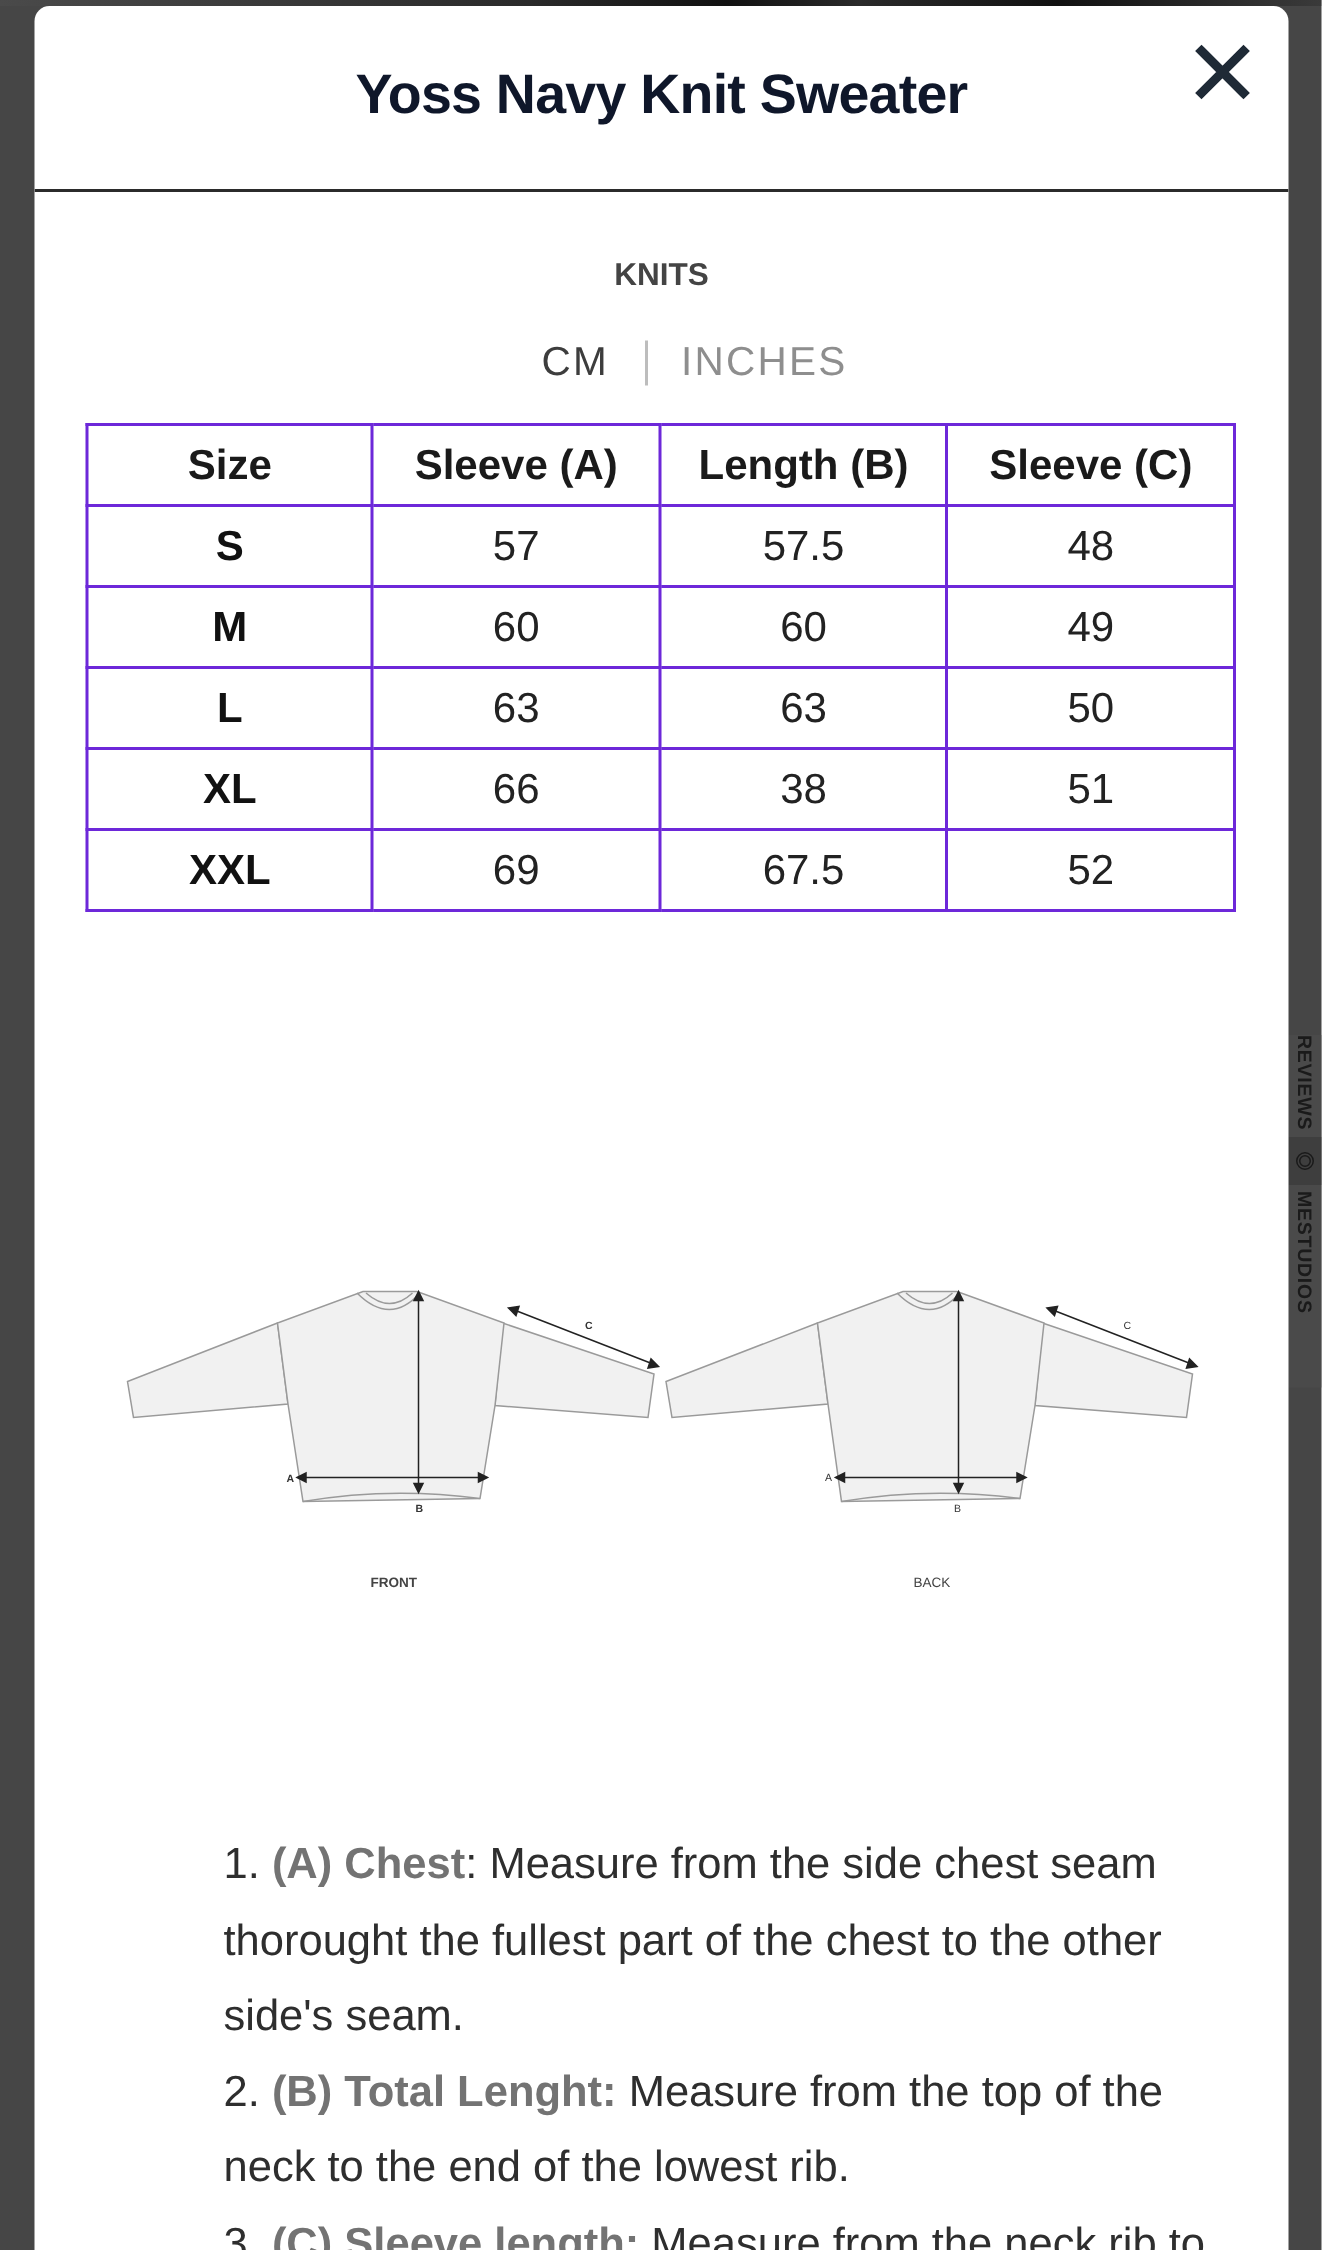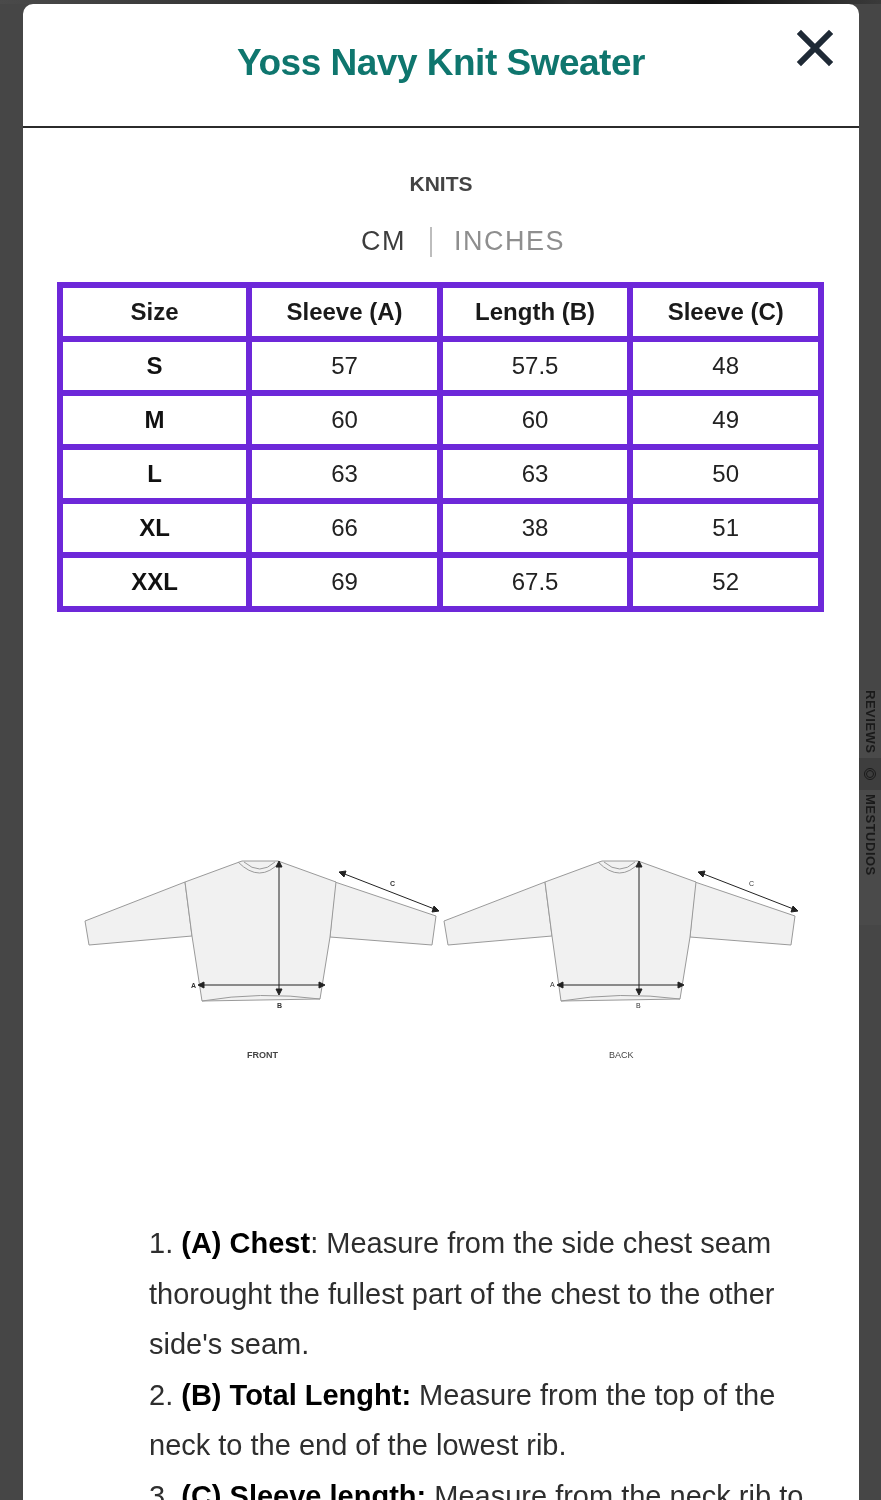--- a/index.html
+++ b/index.html
@@ -41,21 +41,21 @@
     border-radius: 10px 10px 0 0;
     overflow: hidden;
   }
   .modal-header {
     position: relative; height: 124px;
     border-bottom: 2px solid #2b2b2b;
   }
   .modal-title {
     position: absolute; left: 0; right: 0; top: 38px;
     text-align: center;
-    font-size: 37px; font-weight: bold; color: #0f766e;
+    font-size: 37px; font-weight: bold; color: #0f172a;
     letter-spacing: -0.5px;
   }
   .close-btn {
     position: absolute; right: 22px; top: 22px; width: 44px; height: 44px;
     cursor: pointer;
   }
   .close-btn svg { width: 44px; height: 44px; }
 
   .section-title {
     position: absolute; left: 0; width: 836px; top: 168px;
@@ -72,23 +72,23 @@
   .unit-toggle .sep {
     display: inline-block; width: 2px; height: 30px; background: #bdbdbd;
     margin: 0 22px 0 24px;
   }
 
   table.size-table {
     position: absolute; left: 34px; top: 278px;
     width: 767px; border-collapse: collapse;
   }
   table.size-table th, table.size-table td {
-    border: 6px solid #6d28d9;
+    border: 2px solid #6d28d9;
     height: 54px; text-align: center; vertical-align: middle;
-    font-size: 24px; color: #1a1a1a;
+    font-size: 28px; color: #1a1a1a;
   }
   table.size-table th { font-weight: bold; }
   table.size-table td { font-weight: normal; color: #222; }
   table.size-table td.size { font-weight: bold; color: #111; }
   table.size-table col.c1 { width: 191px; }
   table.size-table col.c2 { width: 192px; }
   table.size-table col.c3 { width: 192px; }
   table.size-table col.c4 { width: 192px; }
 
   .diagram {
@@ -102,21 +102,21 @@
     font-family: "Liberation Sans", sans-serif;
   }
   .diagram.front .caption { left: 167px; }
   .diagram.back .caption { left: 169px; }
 
   .instructions {
     position: absolute; left: 126px; top: 1214px; width: 680px;
     font-size: 29px; line-height: 50.5px; color: #2e2e2e;
   }
   .instructions p { margin: 0; }
-  .instructions b { color: #000000; }
+  .instructions b { color: #737373; }
 </style>
 </head>
 <body>
 
 <div class="backdrop-top"></div>
 
 <div class="side-tab">
   <div class="vt reviews">REVIEWS</div>
   <div class="logo-box">
       <span></span>

